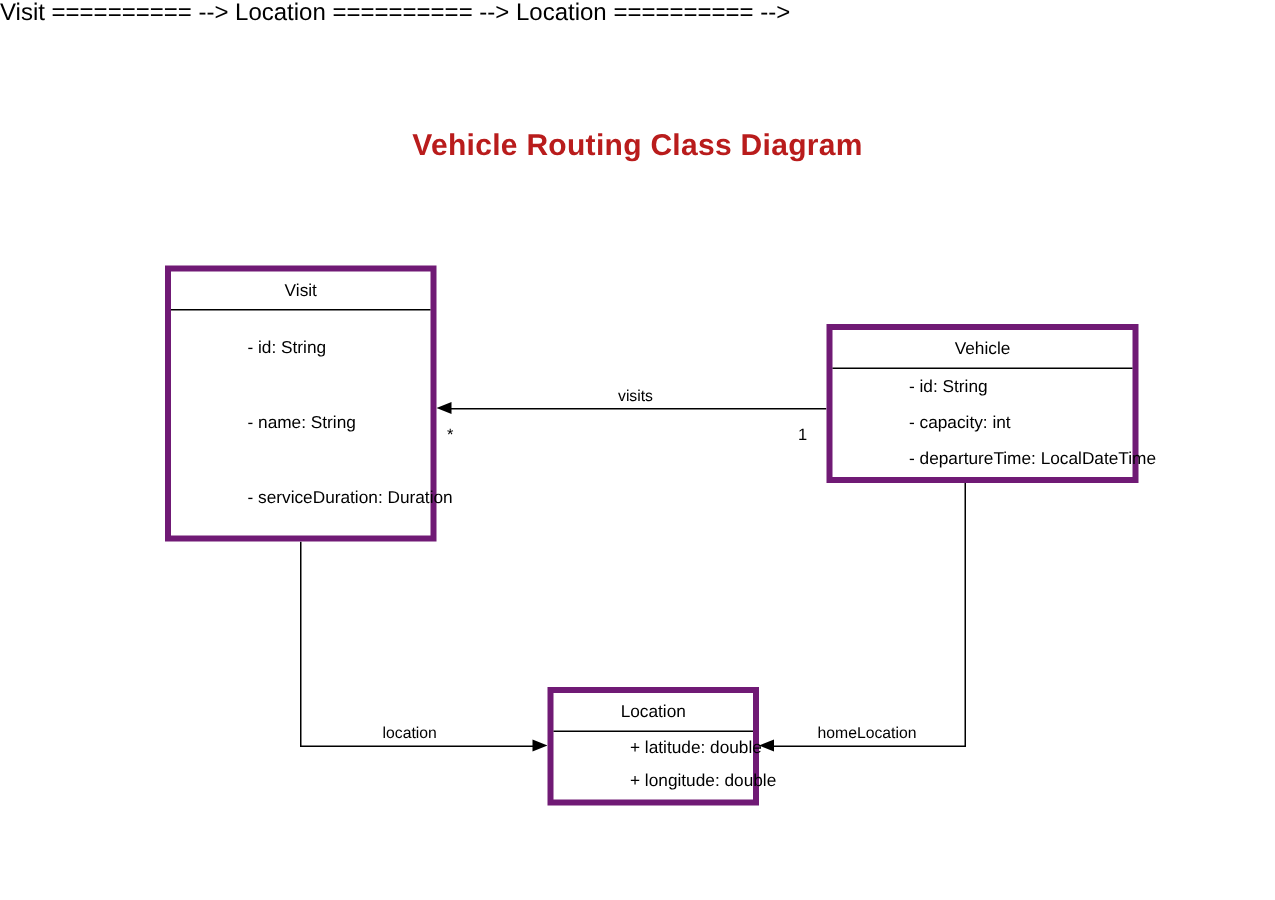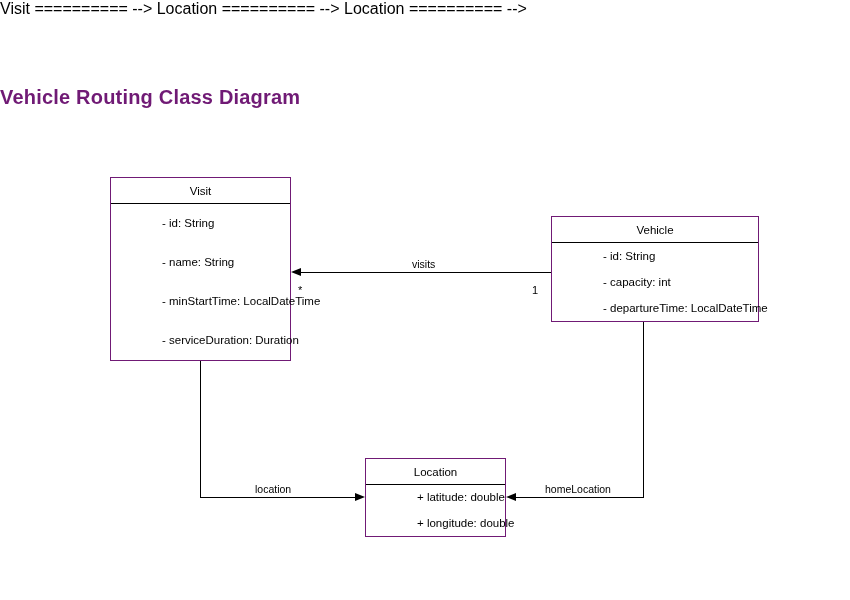--- a/index.html
+++ b/index.html
@@ -16,31 +16,32 @@
     width: 850px;
     height: 600px;
     background: #ffffff;
     overflow: hidden;
   }
   #diagram-title {
     position: absolute;
     left: 0;
     top: 86px;
     width: 850px;
+    text-align: center;
     font-size: 20px;
     font-weight: bold;
     letter-spacing: 0.2px;
-    color: #701a75;
+    color: #b91c1c;
   }
 
   
   .uml-class {
     position: absolute;
     box-sizing: border-box;
-    border: 1px solid #701a75;
+    border: 4px solid #701a75;
     background: #ffffff;
     z-index: 3;
   }
   .uml-class-name {
     box-sizing: border-box;
     text-align: center;
     font-size: 11.5px;
     color: #000000;
     border-bottom: 1px solid #000000;
     display: flex;
@@ -119,21 +120,20 @@
 <div id="canvas">
 
   <div id="diagram-title">Vehicle Routing Class Diagram</div>
 
   
   <div class="uml-class" id="class-visit">
     <div class="uml-class-name">Visit</div>
     <div class="uml-attrs">
       <div class="uml-attr">- id: String</div>
       <div class="uml-attr">- name: String</div>
-      <div class="uml-attr">- minStartTime: LocalDateTime</div>
       <div class="uml-attr">- serviceDuration: Duration</div>
     </div>
   </div>
 
   
   <div class="uml-class" id="class-vehicle">
     <div class="uml-class-name">Vehicle</div>
     <div class="uml-attrs">
       <div class="uml-attr">- id: String</div>
       <div class="uml-attr">- capacity: int</div>

